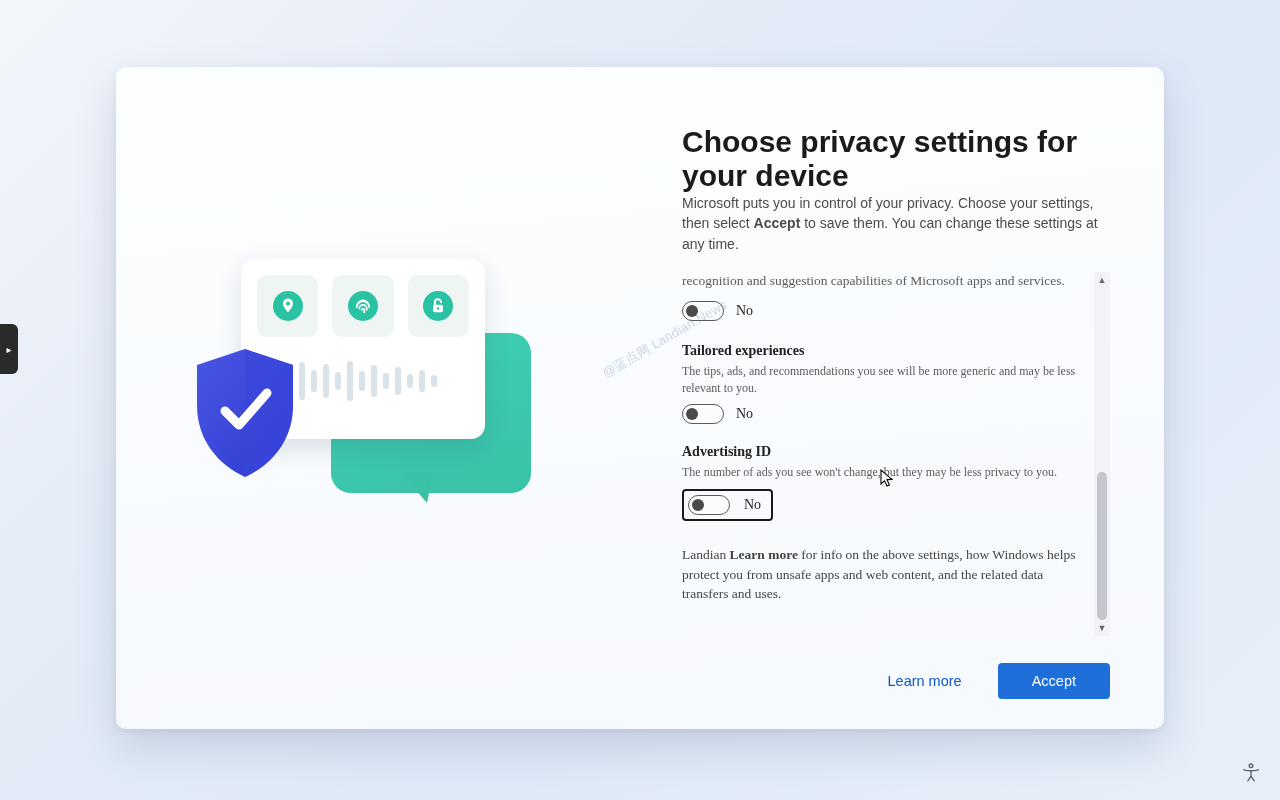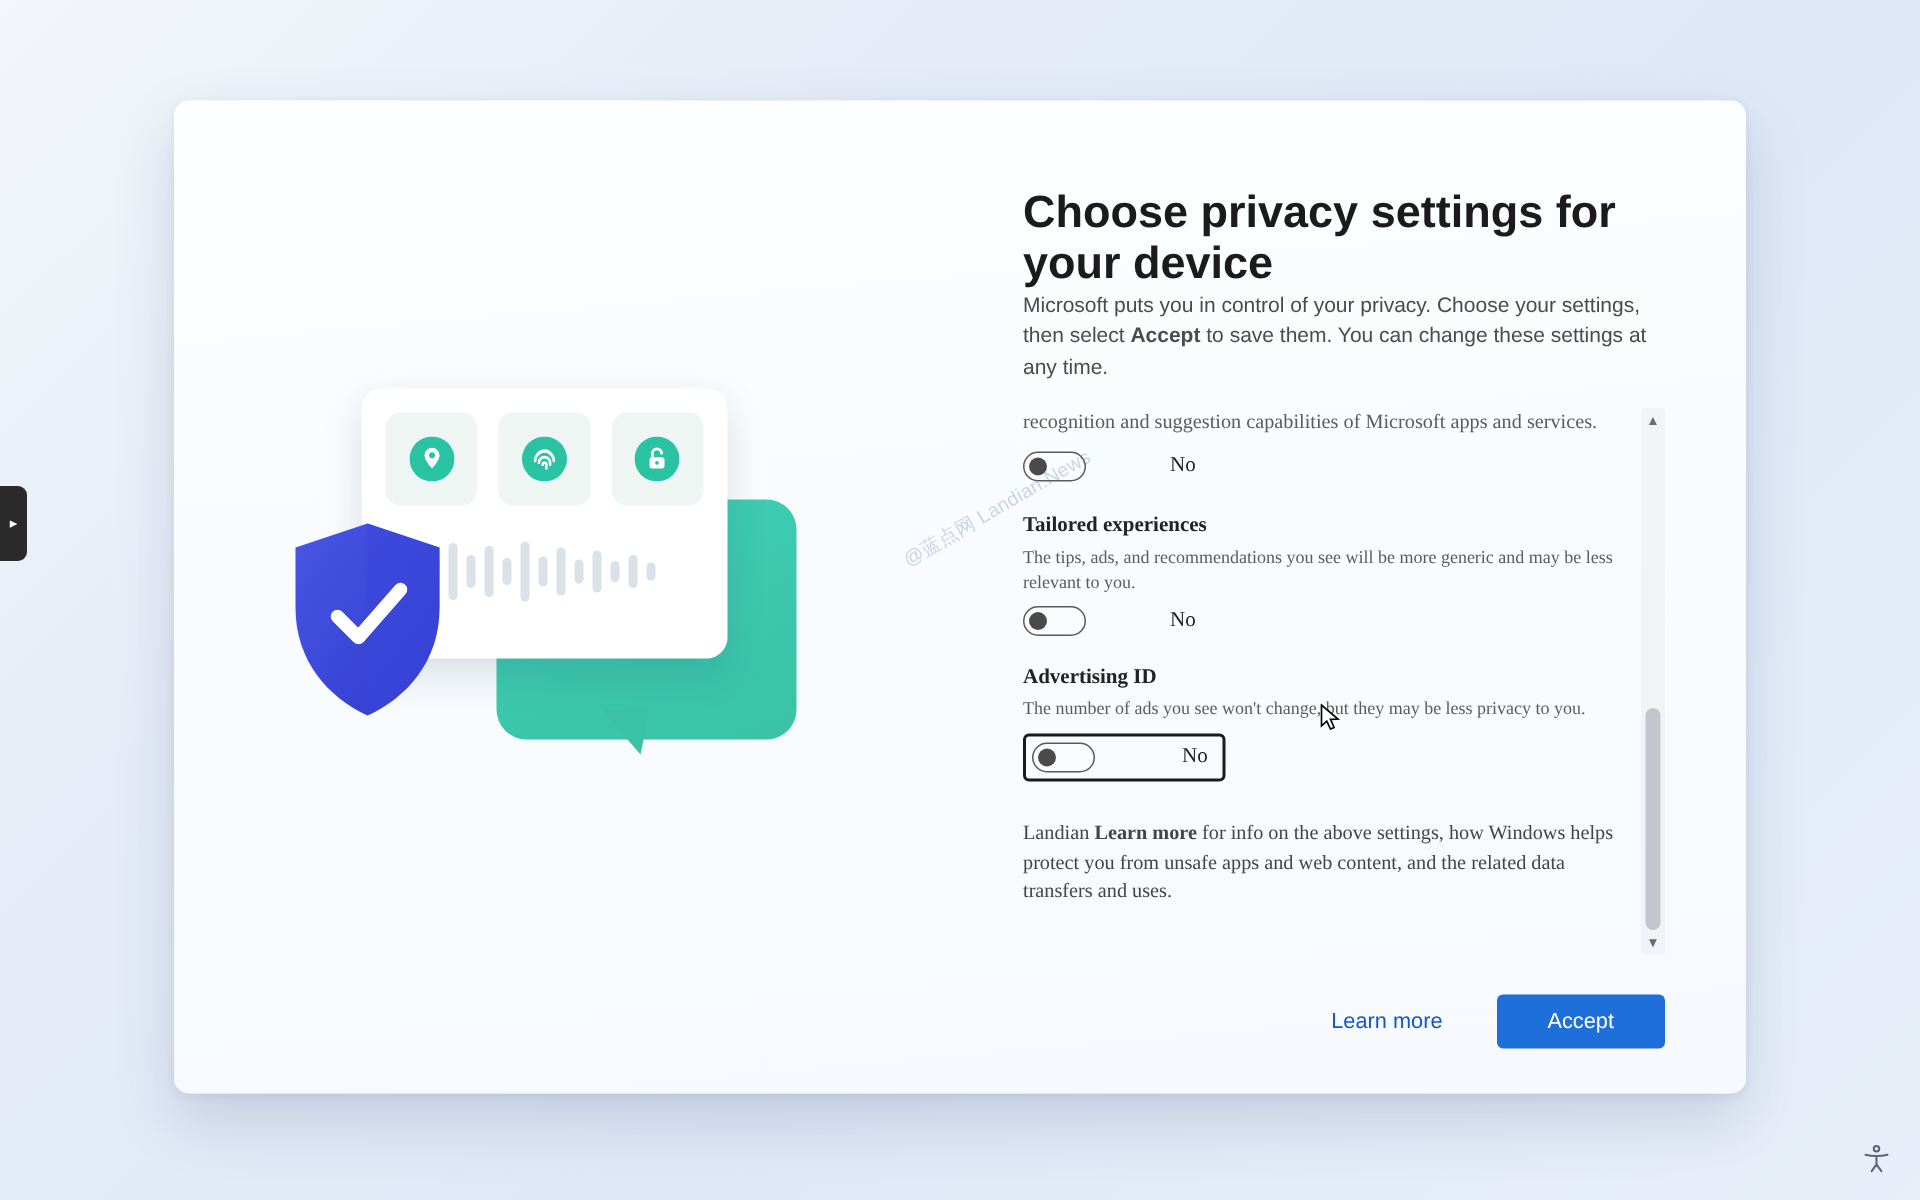--- a/index.html
+++ b/index.html
@@ -91,21 +91,21 @@
     width: 42px; height: 20px;
     border: 1px solid #5a5a5a; border-radius: 12px;
     position: relative; background: #fbfcfd;
     cursor: pointer;
   }
   .toggle .knob {
     position: absolute; left: 3px; top: 3px;
     width: 12px; height: 12px;
     background: #4a4a4a; border-radius: 50%;
   }
-  .toggle-label { font-size: 14px; color: #222; margin-left: 44px; }
+  .toggle-label { font-size: 14px; color: #222; }
   .focus-frame { border: 2px solid #1a1a1a; border-radius: 4px; padding: 4px 10px 4px 4px; display: inline-flex; align-items: center; gap: 14px; }
   .info-block { font-size: 13.5px; color: #444; line-height: 1.45; margin-top: 24px; }
   .info-block b { font-weight: 600; }
   .scroll-track {
     position: absolute; right: 0; top: 0;
     width: 16px; height: 364px;
     background: #f1f3f6;
     border-radius: 2px;
   }
   .scroll-up, .scroll-down {

